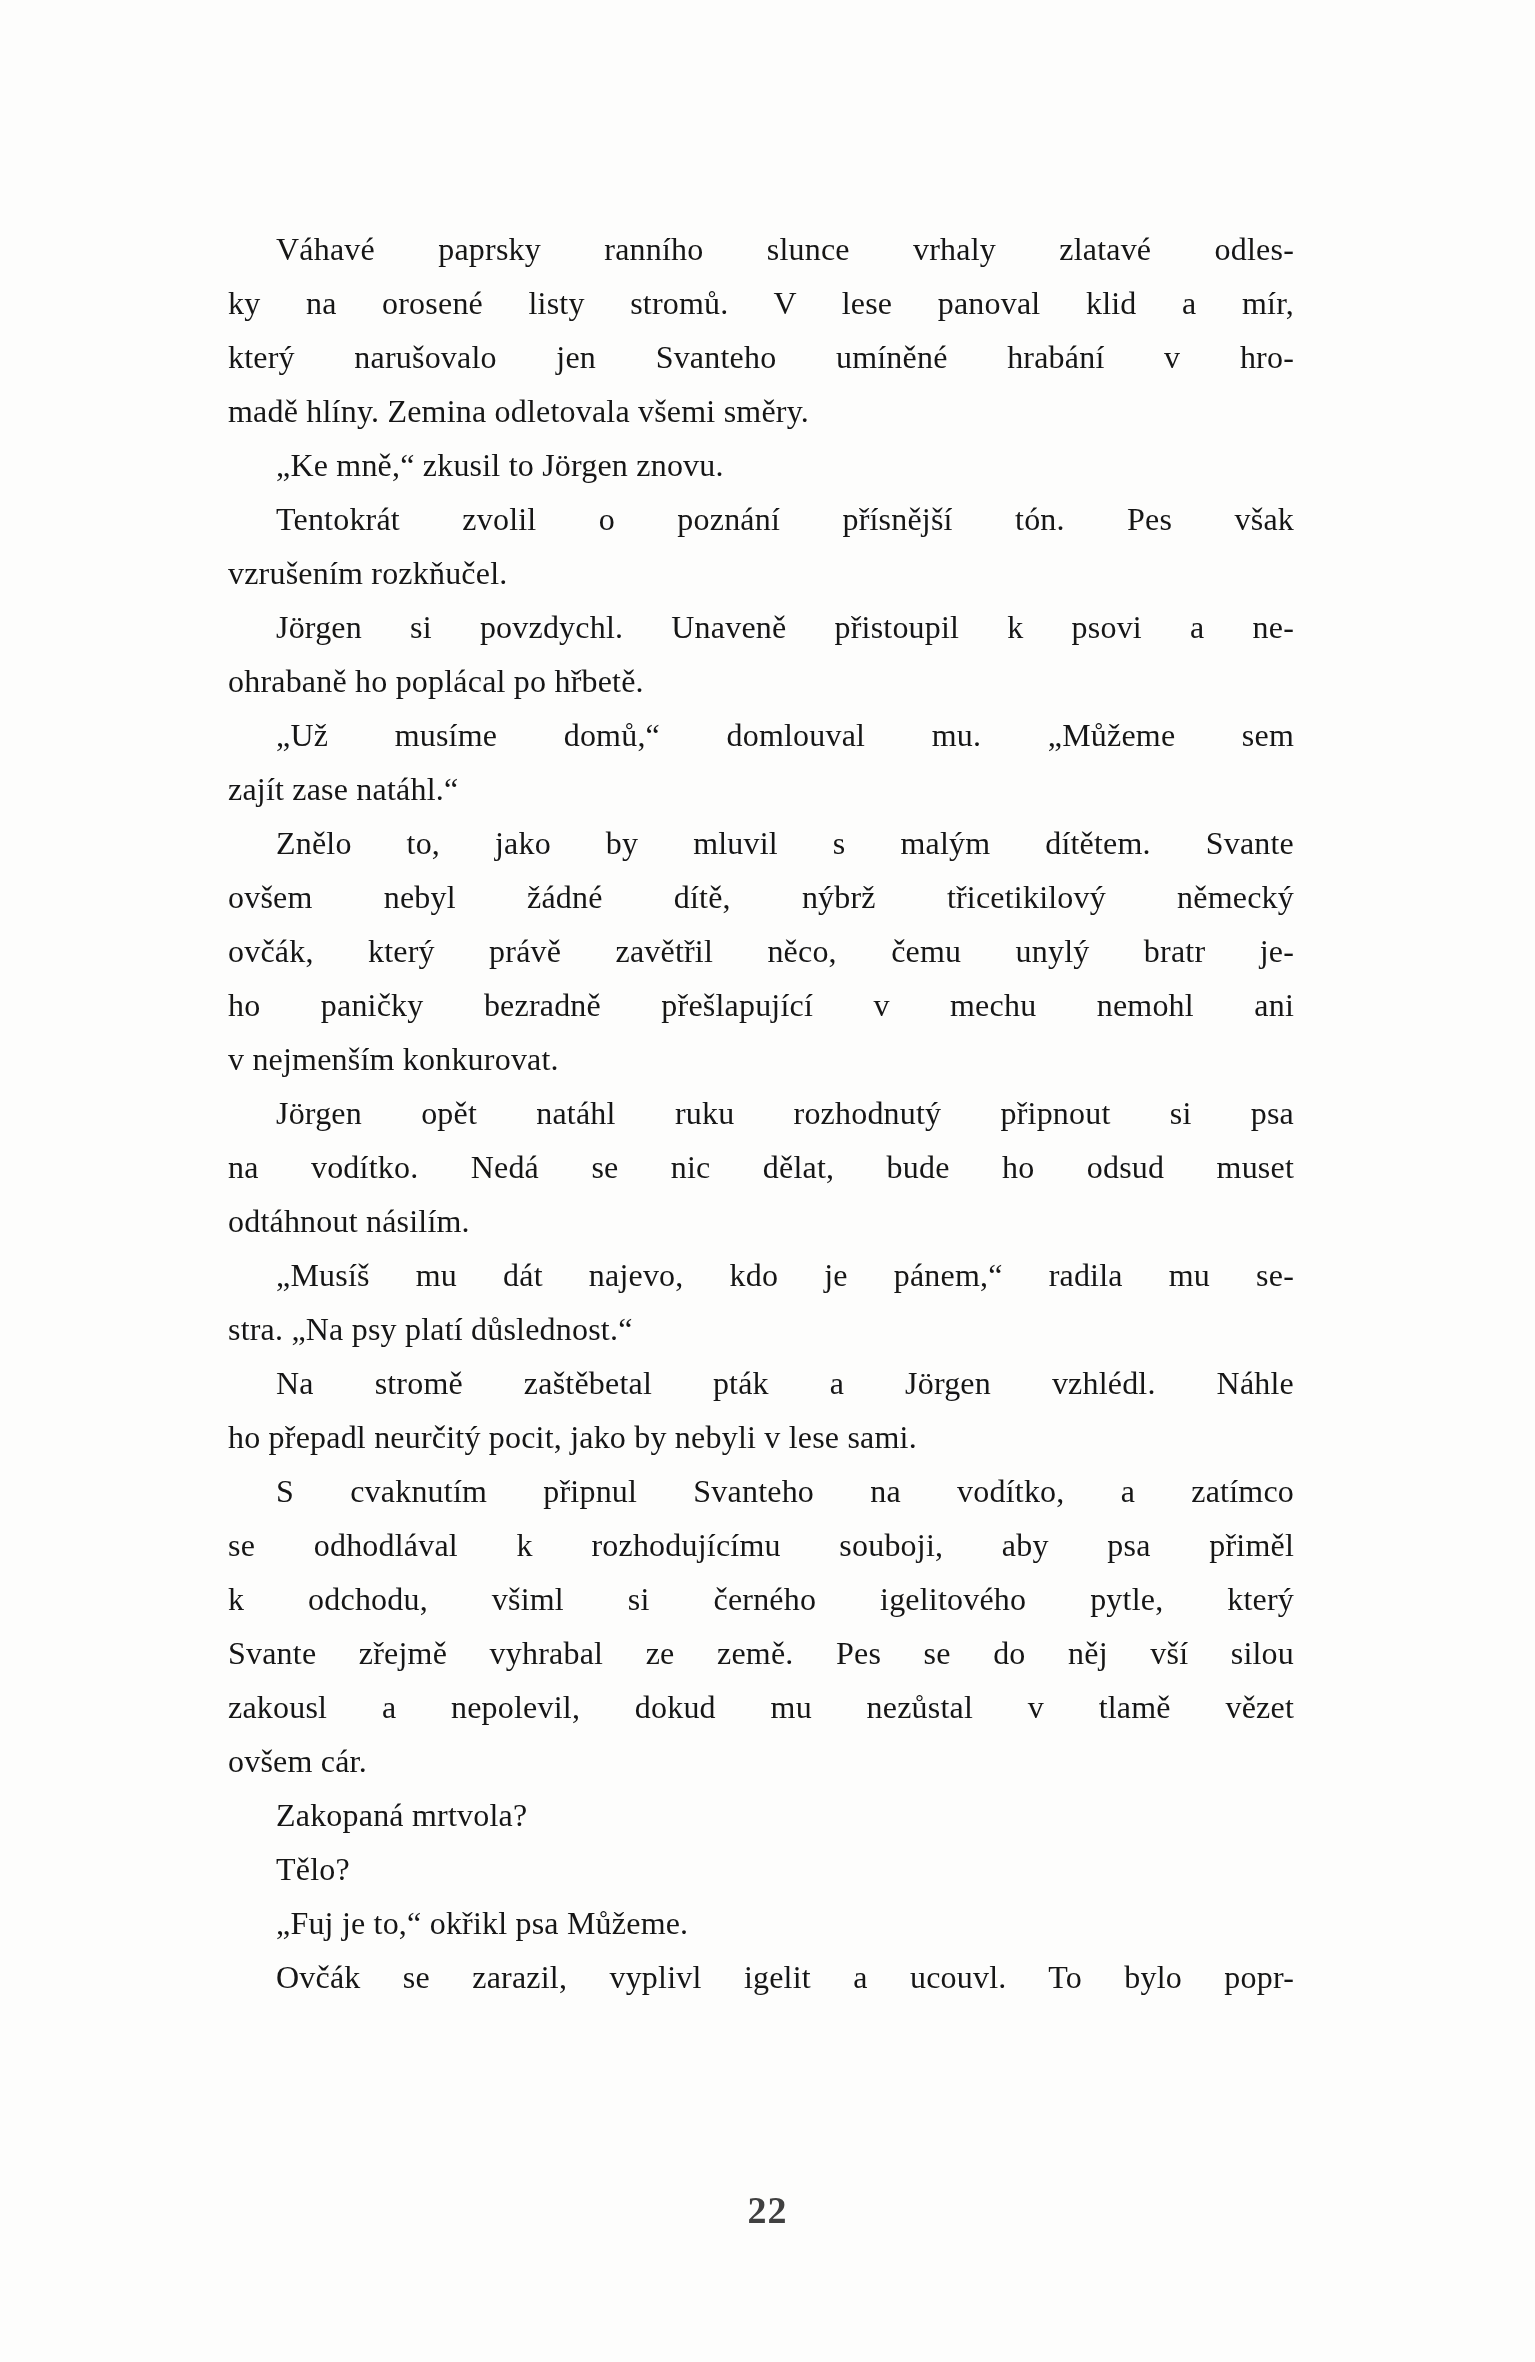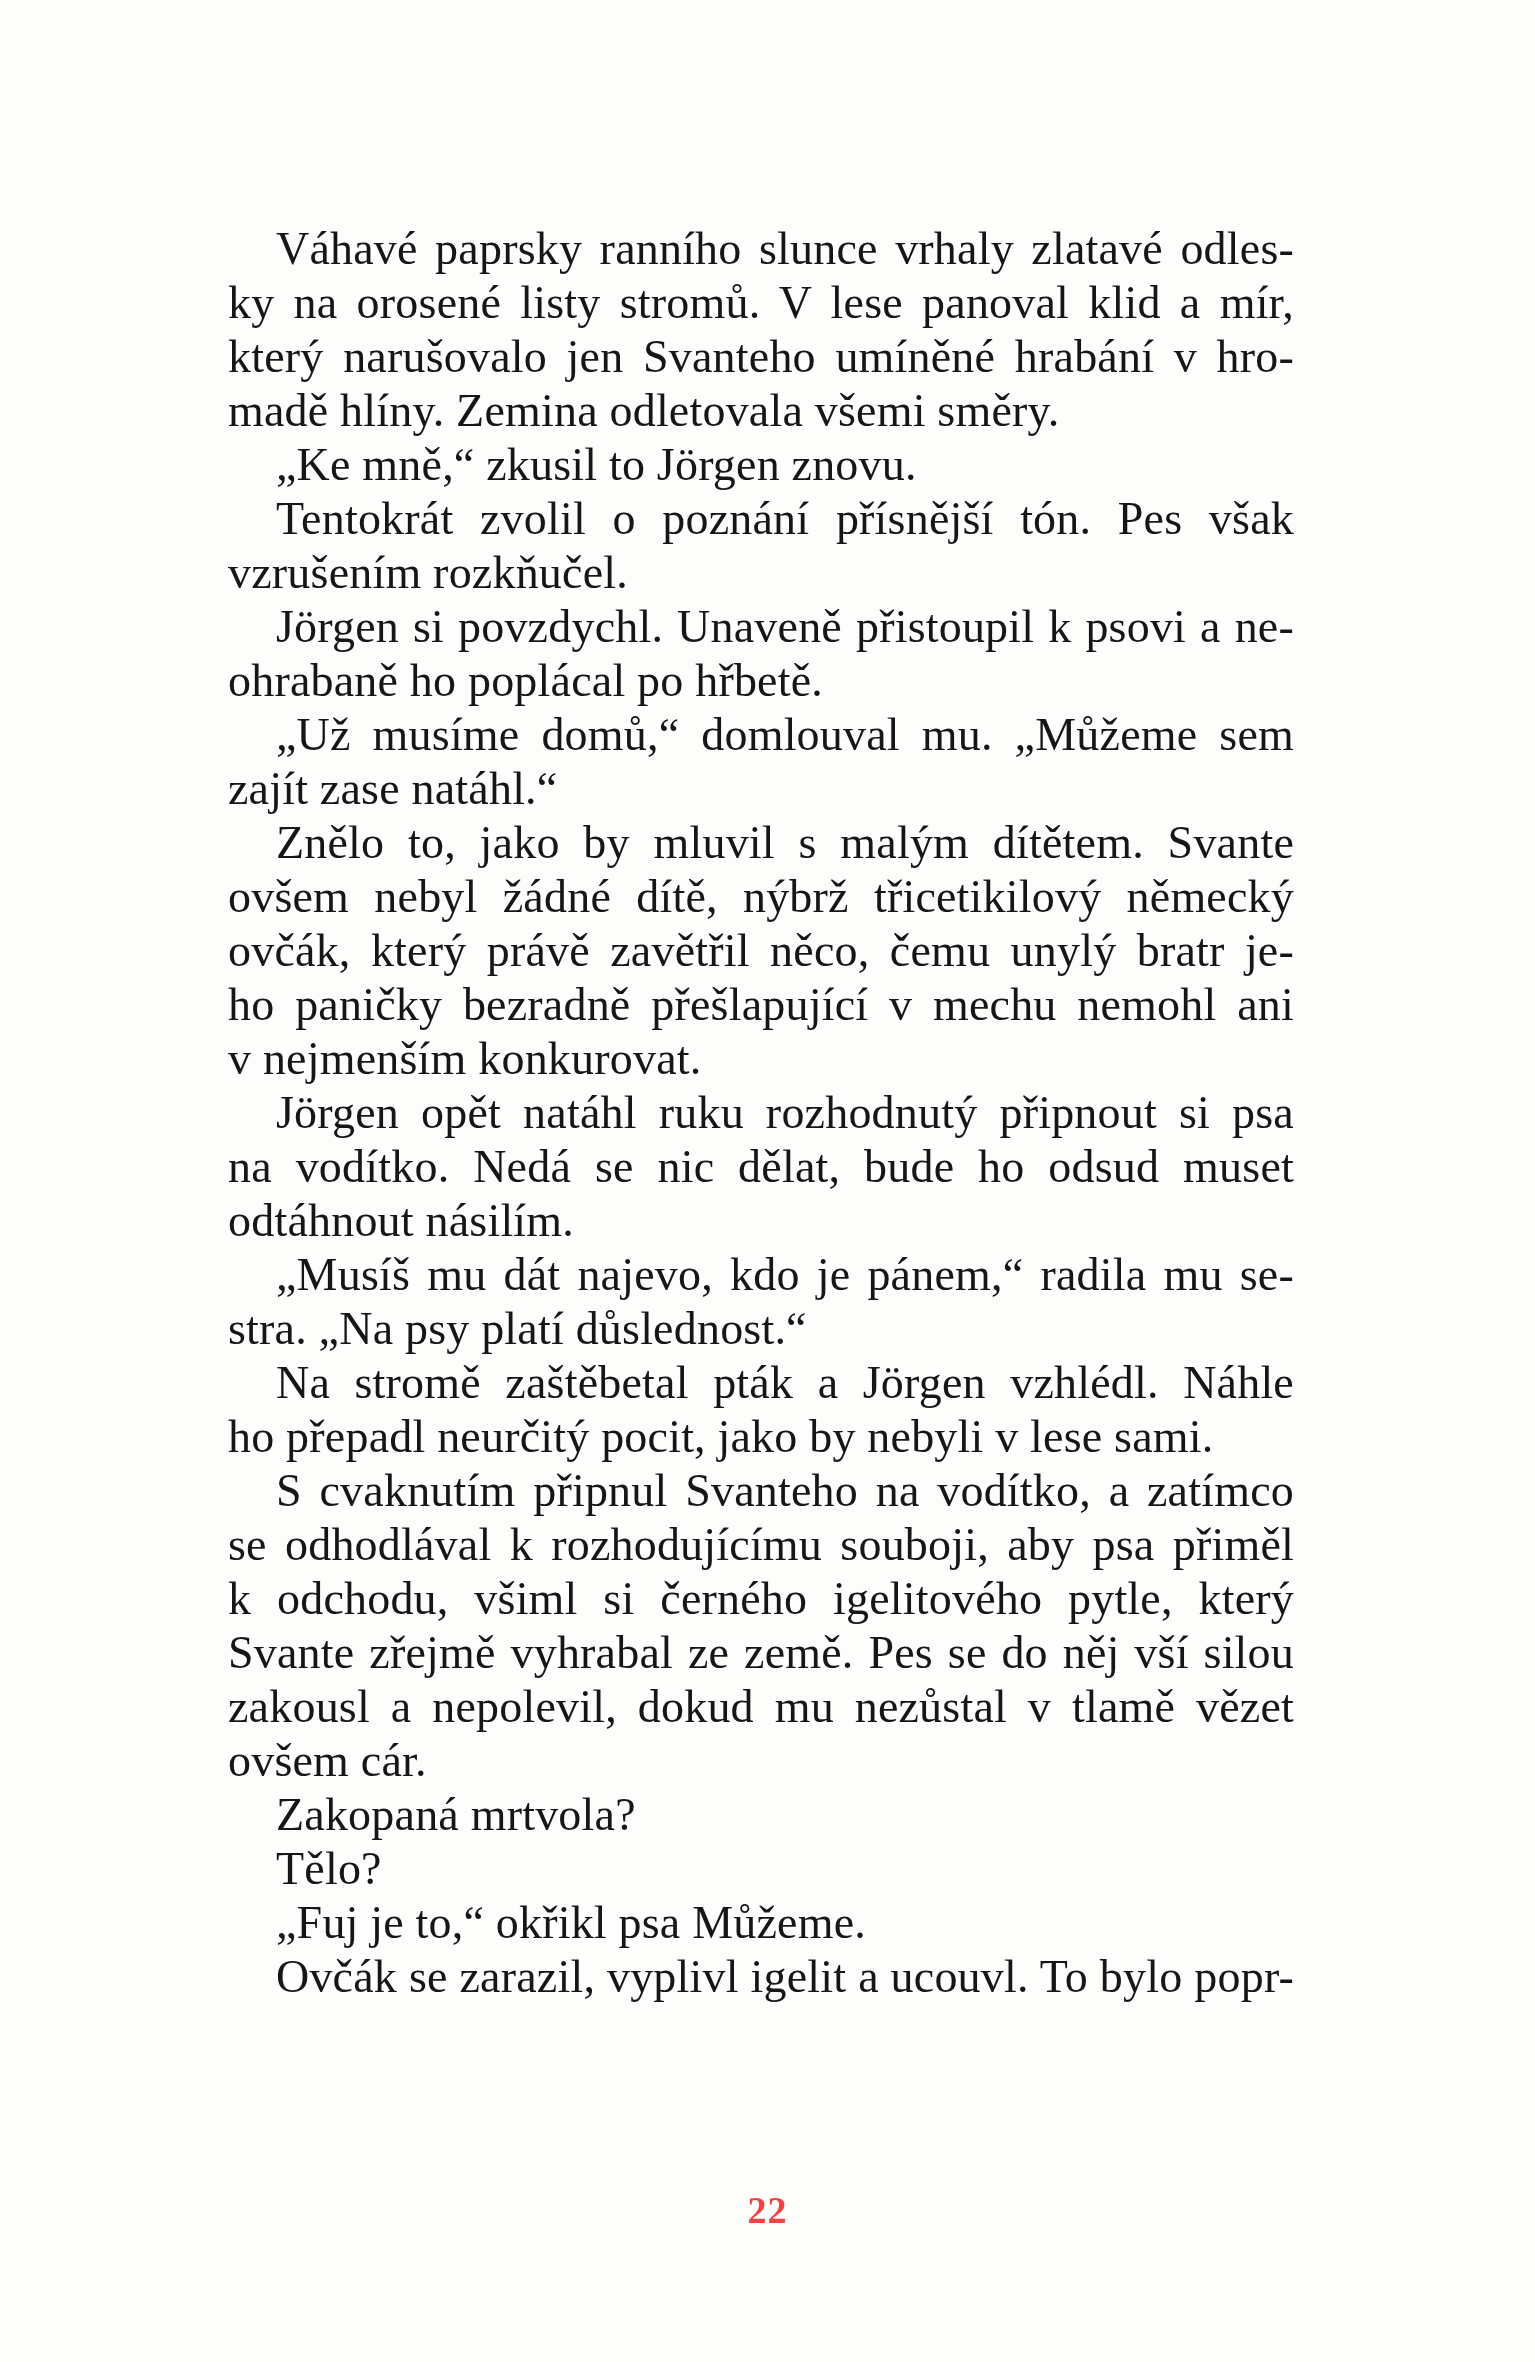--- a/index.html
+++ b/index.html
@@ -18,21 +18,21 @@
     height: 2362px;
     background: #fdfdfc;
     color: #161616;
     overflow: hidden;
   }
   .text-block {
     position: absolute;
     left: 228px;
     top: 222px;
     width: 1066px;
-    font-size: 46px;
+    font-size: 32px;
     line-height: 54px;
     letter-spacing: 0.2px;
   }
   .text-line {
     text-align: justify;
     text-align-last: justify;
   }
   .text-line.last {
     text-align-last: left;
   }
@@ -41,21 +41,21 @@
   }
   .page-number {
     position: absolute;
     top: 2188px;
     left: 0;
     width: 100%;
     text-align: center;
     font-size: 38px;
     font-weight: 700;
     letter-spacing: 1px;
-    color: #ef4444;
+    color: #404040;
   }
 </style>
 </head>
 <body>
 
 <div class="page">
   <div class="text-block">
       <div class="text-line first">Váhavé paprsky ranního slunce vrhaly zlatavé odles-</div>
       <div class="text-line">ky na orosené listy stromů. V lese panoval klid a mír,</div>
       <div class="text-line">který narušovalo jen Svanteho umíněné hrabání v hro-</div>

